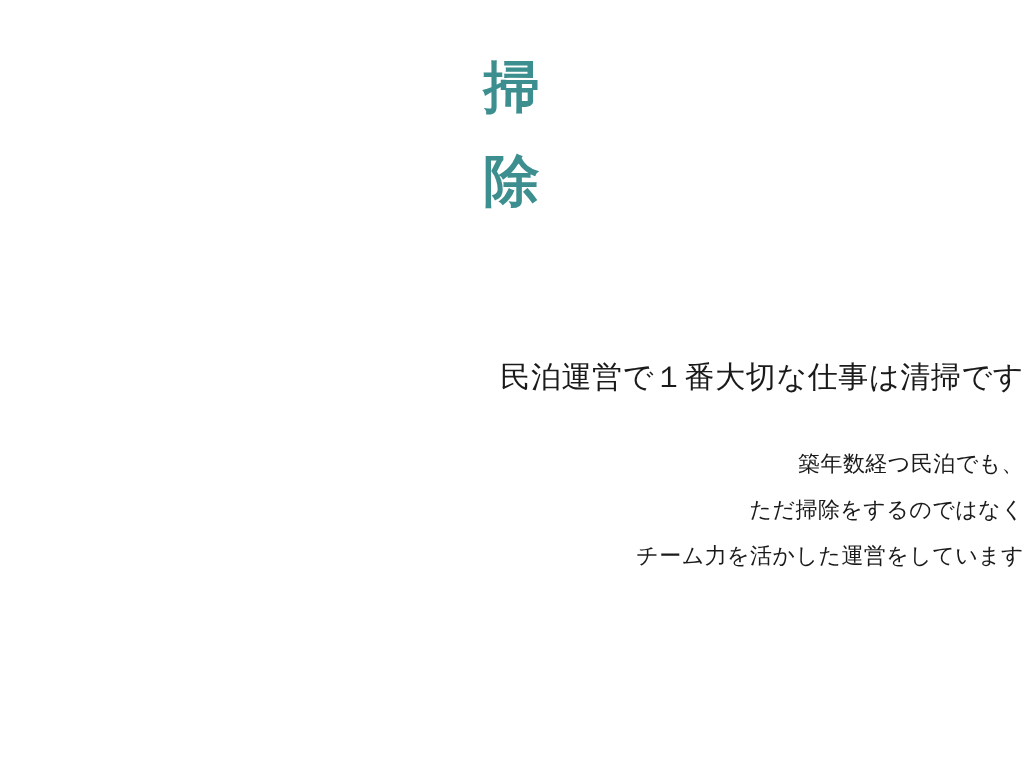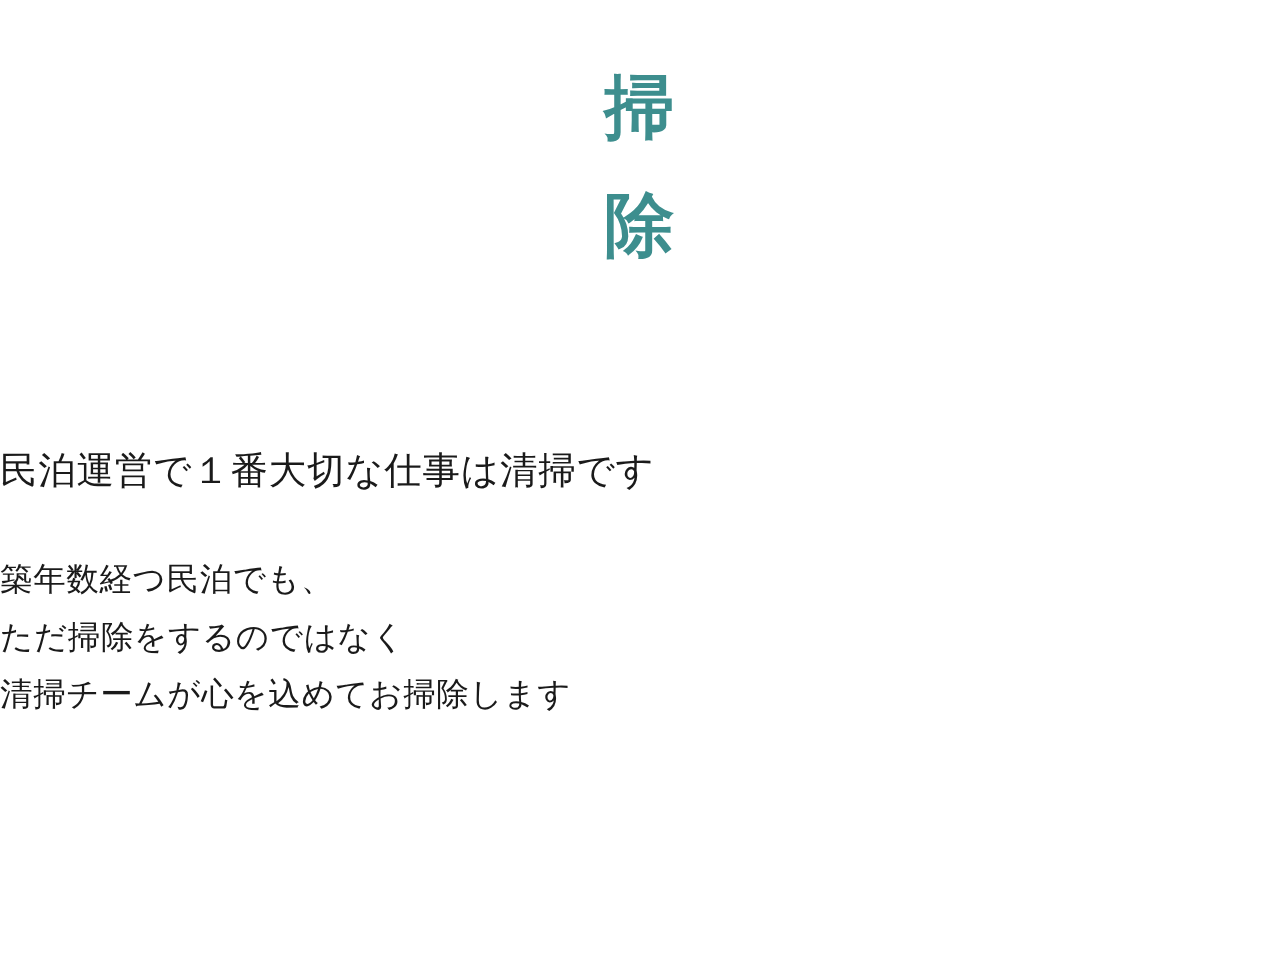--- a/index.html
+++ b/index.html
@@ -34,49 +34,49 @@
     font-weight: bold;
     font-size: 56px;
     line-height: 94px;
     letter-spacing: 0.02em;
   }
   .body-block {
     position: absolute;
     top: 355px;
     left: 0;
     width: 1024px;
-    text-align: left;
+    text-align: right;
     color: #1a1a1a;
   }
   .lead-line {
     font-size: 30px;
     line-height: 44px;
     letter-spacing: 0.02em;
   }
   .spacer {
     height: 42px;
   }
   .para-line {
-    font-size: 26px;
+    font-size: 22px;
     line-height: 46px;
     letter-spacing: 0.02em;
     white-space: nowrap;
   }
 </style>
 </head>
 <body>
 
 <div class="slide">
 
   <div class="title-block">
     <span class="title-char">掃</span>
     <span class="title-char">除</span>
   </div>
 
   <div class="body-block">
     <div class="lead-line">民泊運営で１番大切な仕事は清掃です</div>
     <div class="spacer"></div>
     <div class="para-line">築年数経つ民泊でも、</div>
     <div class="para-line">ただ掃除をするのではなく</div>
-    <div class="para-line">清掃チームが心を込めてお掃除します</div>
+    <div class="para-line">チーム力を活かした運営をしています</div>
   </div>
 
 </div>
 
 </body></html>

